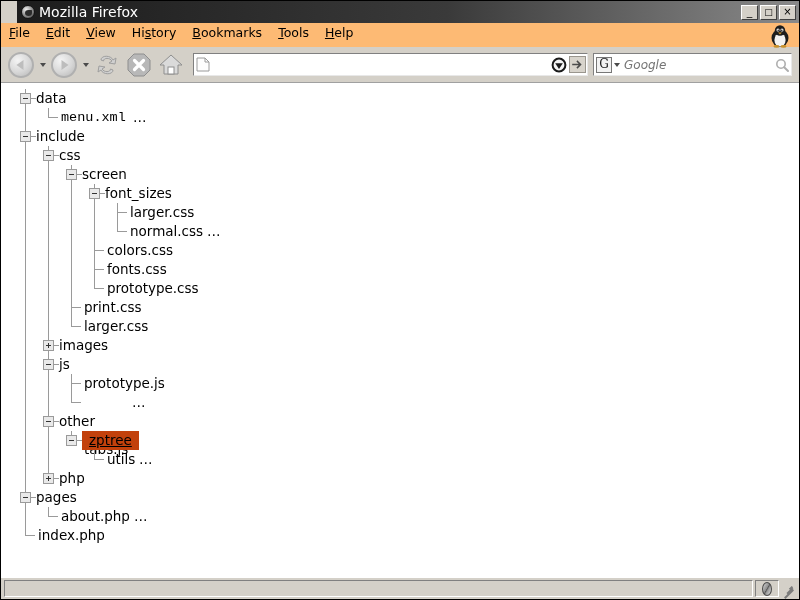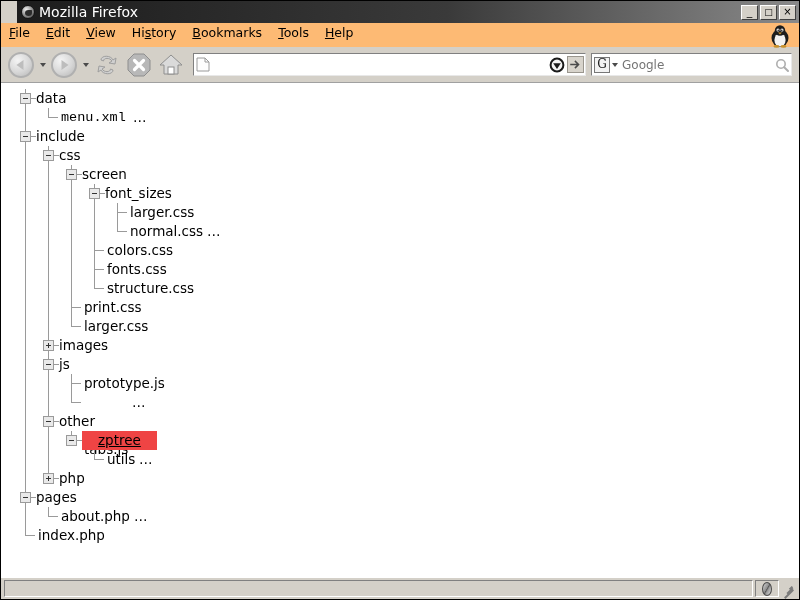--- a/index.html
+++ b/index.html
@@ -226,20 +226,21 @@
   }
   .search-input {
     flex: 1 1 auto;
     border: 0; outline: 0;
     font-size: 12px;
     color: #8a8a8a;
     background: transparent;
     min-width: 0;
     padding-left: 3px;
     font-family: "DejaVu Sans", sans-serif;
+    font-style: italic;
   }
   .mag-ico { width: 16px; height: 16px; flex: 0 0 16px; }
 
   
   .content {
     flex: 1 1 auto;
     background: #ffffff;
     border-top: 1px solid #ffffff;
     position: relative;
     overflow: hidden;
@@ -296,23 +297,23 @@
   }
   .expander.plus::after {
     content: "";
     position: absolute;
     left: 4px; top: 2px;
     width: 1px; height: 5px;
     background: #333;
   }
   .label { position: absolute; top: 0; height: 19px; line-height: 19px; }
   .label.sel {
-    background: #ef4444;
+    background: #c2410c;
     text-decoration: underline;
-    padding: 0 16px;
+    padding: 0 7px;
   }
   .ellipsis { color: #000; }
 
   
   .statusbar {
     height: 22px;
     flex: 0 0 22px;
     background: #d4d0c8;
     display: flex;
     align-items: stretch;
@@ -567,21 +568,21 @@
           <div class="label" style="left: 96px;">fonts.css</div>
         </div>
         <div class="trow">
           <div class="vline" style="left: 14px;"></div>
           <div class="vline" style="left: 37px;"></div>
           <div class="vline" style="left: 60px;"></div>
           <div class="elbow" style="left: 83px;">
             <div class="v" style="top: 0px; height: 10px;"></div>
             <div class="h" style="width: 10px; left: 0px;"></div>
           </div>
-          <div class="label" style="left: 96px;">structure.css</div>
+          <div class="label" style="left: 96px;">prototype.css</div>
         </div>
         <div class="trow">
           <div class="vline" style="left: 14px;"></div>
           <div class="vline" style="left: 37px;"></div>
           <div class="elbow" style="left: 60px;">
             <div class="v" style="top: 0px; height: 19px;"></div>
             <div class="h" style="width: 10px; left: 0px;"></div>
           </div>
           <div class="label" style="left: 73px;">print.css</div>
         </div>

